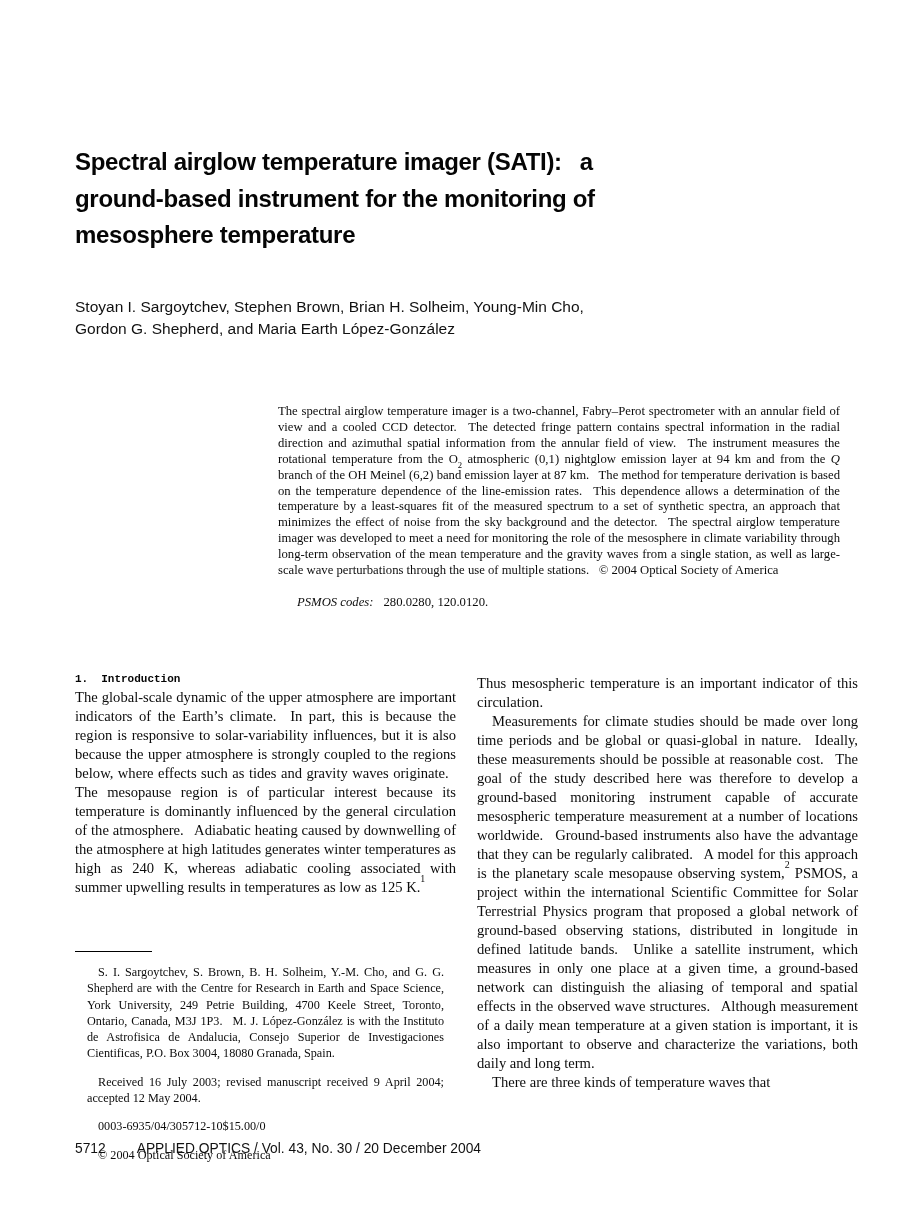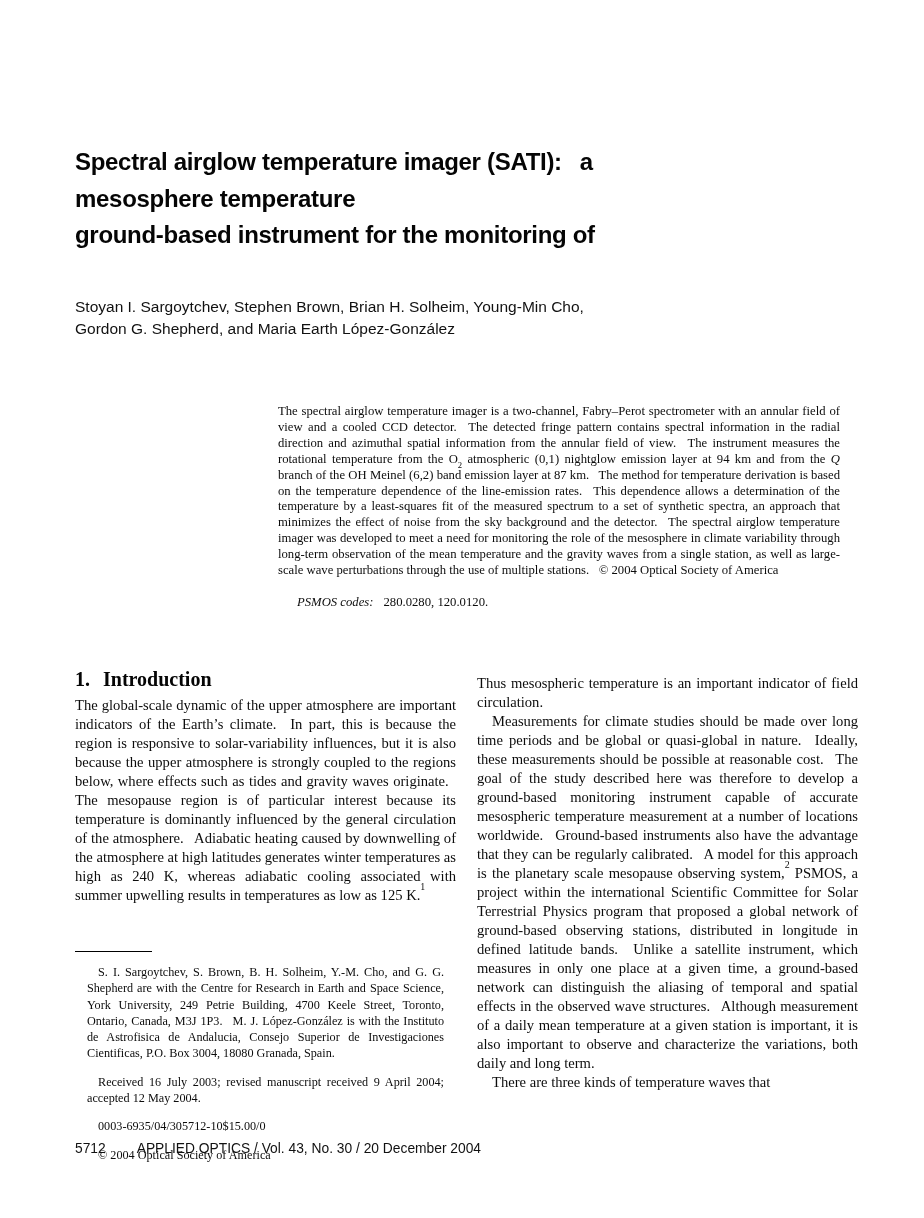--- a/index.html
+++ b/index.html
@@ -36,23 +36,23 @@
   .abstract p { margin: 16px; }
   .ocis { text-indent: 19px; margin-top: 1px !important; text-align: left; }
   .ocis .label { font-style: italic; }
   .ocis .values { padding-left: 10px; }
 
   
   .col-left  { position: absolute; left: 75px;  top: 670px; width: 381px; }
   .col-right { position: absolute; left: 477px; top: 674px; width: 381px; }
 
   .section-heading {
-    font-family: Liberation Serif, serif;
-    font-weight: 700; font-size: 20px; line-height: 18px;
-    margin-bottom: 8px; color: #050505;
+    font-family: Liberation Mono, monospace;
+    font-weight: 700; font-size: 11px; line-height: 18px;
+    color: #050505;
   }
   .section-heading .sec-num { display: inline-block; margin-right: 13px; }
 
   .bodytext p {
     margin: 0;
     font-size: 14.6px; line-height: 19px;
     text-align: justify;
   }
   .para-indent { text-indent: 15px; }
 
@@ -76,43 +76,43 @@
   }
   .footer .pageno { display: inline-block; margin-right: 31px; }
 </style>
 </head>
 <body>
 
 <div class="page">
 
   <div class="title">
     <div>Spectral airglow temperature imager (SATI):  a</div>
+    <div>ground-based instrument for the monitoring of</div>
     <div>mesosphere temperature</div>
-    <div>ground-based instrument for the monitoring of</div>
   </div>
 
   <div class="authors">
     <div>Stoyan I. Sargoytchev, Stephen Brown, Brian H. Solheim, Young-Min Cho,</div>
     <div>Gordon G. Shepherd, and Maria Earth López-González</div>
   </div>
 
   <div class="abstract">
     <p><span>The spectral airglow temperature imager is a two-channel, Fabry–Perot spectrometer with an annular field of view and a cooled CCD detector.  The detected fringe pattern contains spectral information in the radial direction and azimuthal spatial information from the annular field of view.  The instrument measures the rotational temperature from the O</span><sub>2</sub><span> atmospheric (0,1) nightglow emission layer at 94 km and from the </span><i>Q</i><span> branch of the OH Meinel (6,2) band emission layer at 87 km.  The method for temperature derivation is based on the temperature dependence of the line-emission rates.  This dependence allows a determination of the temperature by a least-squares fit of the measured spectrum to a set of synthetic spectra, an approach that minimizes the effect of noise from the sky background and the detector.  The spectral airglow temperature imager was developed to meet a need for monitoring the role of the mesosphere in climate variability through long-term observation of the mean temperature and the gravity waves from a single station, as well as large-scale wave perturbations through the use of multiple stations.  © 2004 Optical Society of America</span></p>
     <p class="ocis"><span class="label">PSMOS codes:</span><span class="values">280.0280, 120.0120.</span></p>
   </div>
 
   <div class="col-left bodytext">
     <div class="section-heading">
       <span class="sec-num">1.</span><span>Introduction</span>
     </div>
     <p><span>The global-scale dynamic of the upper atmosphere are important indicators of the Earth’s climate.  In part, this is because the region is responsive to solar-variability influences, but it is also because the upper atmosphere is strongly coupled to the regions below, where effects such as tides and gravity waves originate.  The mesopause region is of particular interest because its temperature is dominantly influenced by the general circulation of the atmosphere.  Adiabatic heating caused by downwelling of the atmosphere at high latitudes generates winter temperatures as high as 240 K, whereas adiabatic cooling associated with summer upwelling results in temperatures as low as 125 K.</span><sup>1</sup></p>
   </div>
 
   <div class="col-right bodytext">
-    <p>Thus mesospheric temperature is an important indicator of field circulation.</p>
+    <p>Thus mesospheric temperature is an important indicator of this circulation.</p>
     <p class="para-indent"><span>Measurements for climate studies should be made over long time periods and be global or quasi-global in nature.  Ideally, these measurements should be possible at reasonable cost.  The goal of the study described here was therefore to develop a ground-based monitoring instrument capable of accurate mesospheric temperature measurement at a number of locations worldwide.  Ground-based instruments also have the advantage that they can be regularly calibrated.  A model for this approach is the planetary scale mesopause observing system,</span><sup>2</sup><span> PSMOS, a project within the international Scientific Committee for Solar Terrestrial Physics program that proposed a global network of ground-based observing stations, distributed in longitude in defined latitude bands.  Unlike a satellite instrument, which measures in only one place at a given time, a ground-based network can distinguish the aliasing of temporal and spatial effects in the observed wave structures.  Although measurement of a daily mean temperature at a given station is important, it is also important to observe and characterize the variations, both daily and long term.</span></p>
     <p class="para-indent">There are three kinds of temperature waves that</p>
   </div>
 
   <div class="footnote">
     <div class="footnote-rule"></div>
     <p class="fn-indent">S. I. Sargoytchev, S. Brown, B. H. Solheim, Y.-M. Cho, and G. G. Shepherd are with the Centre for Research in Earth and Space Science, York University, 249 Petrie Building, 4700 Keele Street, Toronto, Ontario, Canada, M3J 1P3.  M. J. López-González is with the Instituto de Astrofisica de Andalucia, Consejo Superior de Investigaciones Cientificas, P.O. Box 3004, 18080 Granada, Spain.</p>
     <p class="fn-indent">Received 16 July 2003; revised manuscript received 9 April 2004; accepted 12 May 2004.</p>
     <p class="fn-line">0003-6935/04/305712-10$15.00/0</p>
     <p class="fn-line">© 2004 Optical Society of America</p>

